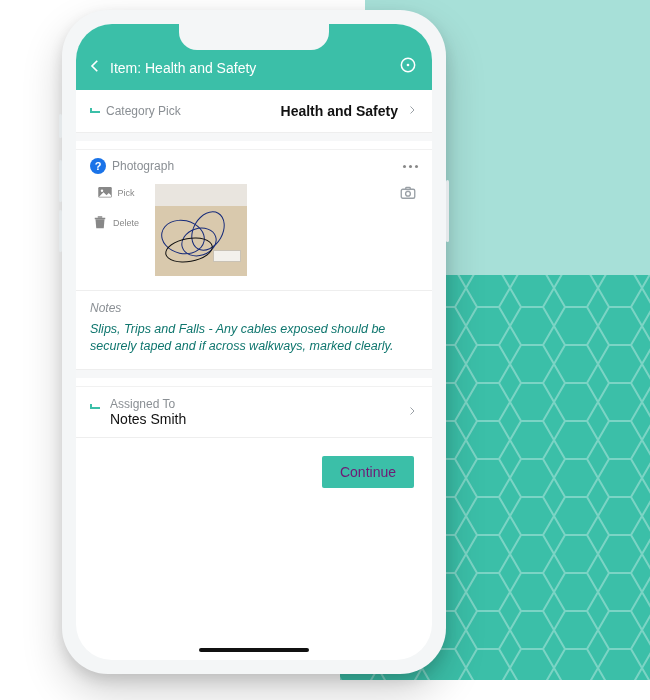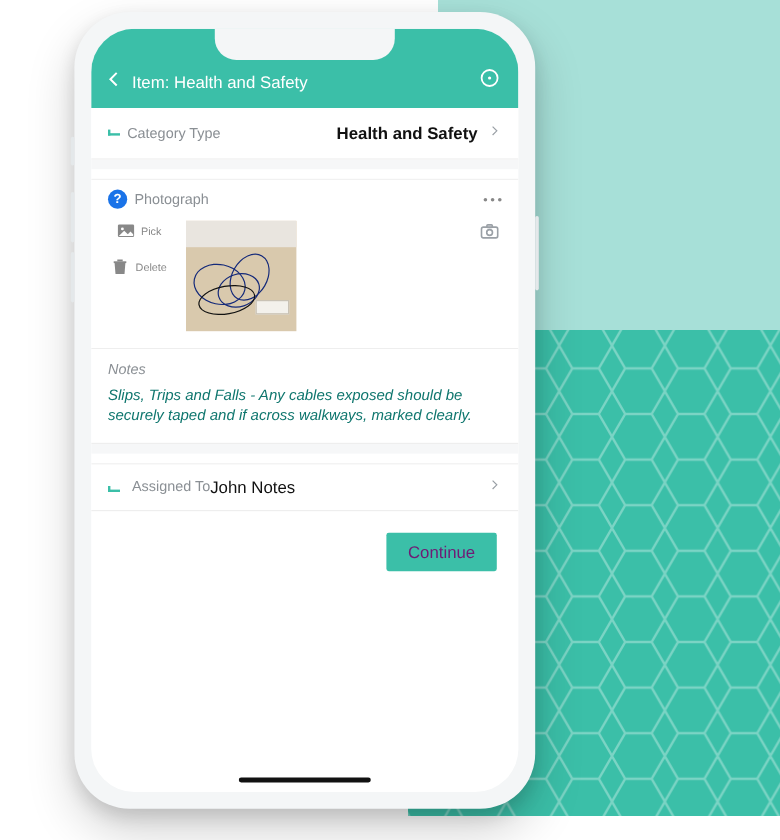--- a/index.html
+++ b/index.html
@@ -184,21 +184,21 @@
     .cable-bk { border-color:#111; }
     .c4 { width:48px; height:24px; left:10px; top:54px; transform:rotate(-10deg); }
 
     .camera-icon { color:#9aa0a6; }
 
     .notes-section { background:#fff; padding: 10px 14px 14px; border-bottom:1px solid #eee;font-style:italic; }
     .notes-text { font-size: 12.5px; color:#0f766e; line-height:1.35; margin-top:6px; }
 
     .assigned-row { background:#fff; padding: 10px 14px; border-bottom:1px solid #eee; margin-top:8px; border-top:1px solid #f1f1f1; display:flex; align-items:center; justify-content:space-between; }
     .assigned-left { display:flex; align-items:flex-start; gap:4px; }
-    .assigned-stack { display:flex; flex-direction:row; }
+    .assigned-stack { display:flex; flex-direction:column; }
 
     .continue-wrap { display:flex; justify-content:flex-end; padding: 18px 18px 0 0; }
     .continue-btn {
       background:#3bbfa8; color:#701a75; border:none;
       padding: 8px 18px; font-size:14px; border-radius:2px;
       cursor:pointer;
     }
 
     .spacer-gray { height:8px; background:#f6f7f8; }
   </style>
@@ -242,21 +242,21 @@
         <svg viewBox="0 0 24 24">
           <circle cx="12" cy="12" r="8"></circle>
             <circle cx="12" cy="12" r="1.6" fill="#fff" stroke="none"></circle>
         </svg>
       </span>
     </div>
 
     <div class="row row-flex">
       <div style="display:flex;align-items:center;">
         <span class="tick"></span>
-        <span class="label-small">Category Type</span>
+        <span class="label-small">Category Pick</span>
       </div>
       <div style="display:flex;align-items:center;gap:8px;">
         <span class="value-strong">Health and Safety</span>
         <span class="chev-right">
           <svg viewBox="0 0 24 24">
               <polyline points="9 5 16 12 9 19"></polyline>
             </svg>
         </span>
       </div>
     </div>
@@ -320,21 +320,21 @@
       <div class="notes-text">Slips, Trips and Falls - Any cables exposed should be securely taped and if across walkways, marked clearly.</div>
     </div>
 
     <div class="spacer-gray"></div>
 
     <div class="assigned-row">
       <div class="assigned-left">
         <span class="tick" style="top:2px;"></span>
         <div class="assigned-stack">
           <span class="label-small">Assigned To</span>
-          <span class="value-strong" style="font-weight:500;">John Notes</span>
+          <span class="value-strong" style="font-weight:500;">Notes Smith</span>
         </div>
       </div>
       <span class="chev-right">
         <svg viewBox="0 0 24 24">
             <polyline points="9 5 16 12 9 19"></polyline>
           </svg>
       </span>
     </div>
 
     <div class="continue-wrap">

